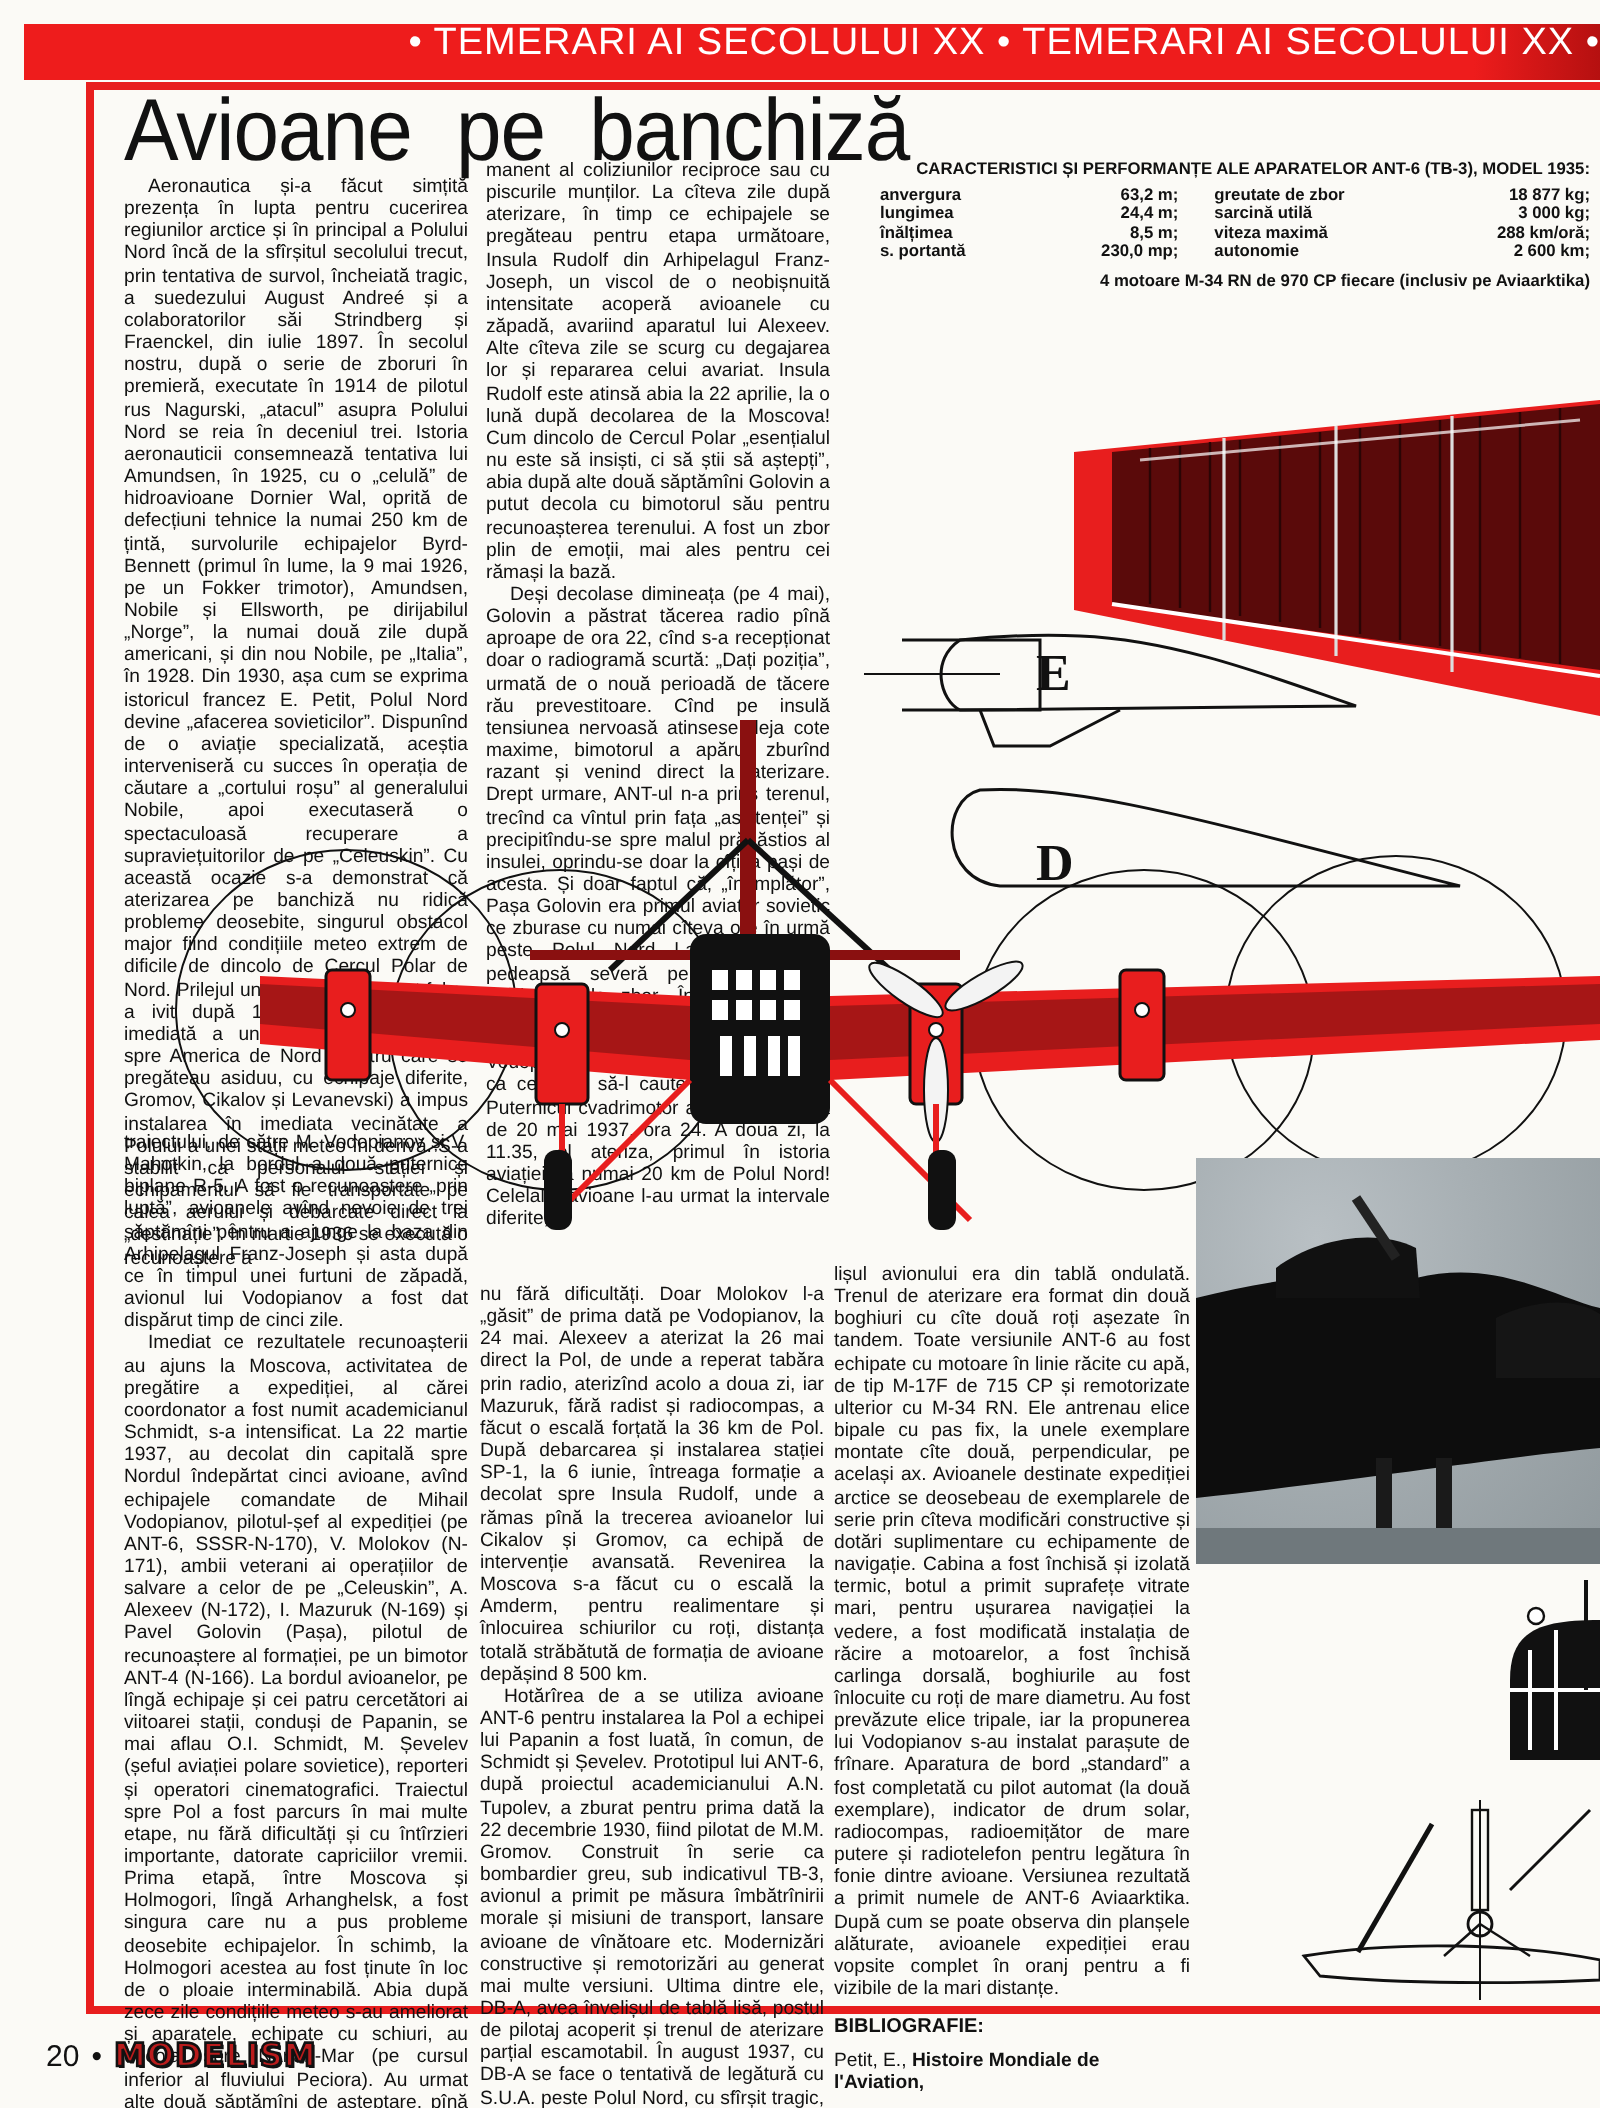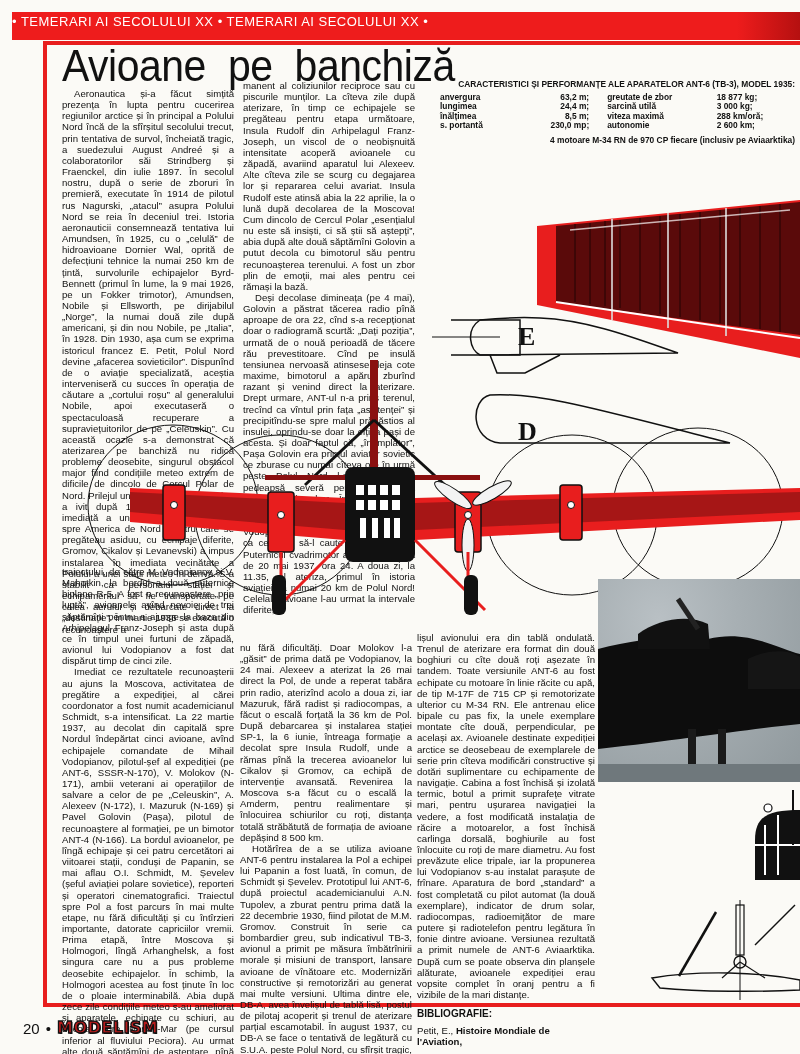--- a/index.html
+++ b/index.html
@@ -5,22 +5,22 @@
   html, body { margin: 0; padding: 0; }
   body {
     width: 800px; height: 1054px; position: relative; overflow: hidden;
     background: #fbfaf6;
     font-family: "Liberation Sans", sans-serif;
     color: #111;
   }
   .banner {
     position: absolute; left: 12px; top: 12px; width: 788px; height: 28px;
     background: linear-gradient(90deg, #ee1c1c 0%, #ee1c1c 92%, #b51010 100%);
-    color: #fff; font-size: 13px; letter-spacing: 0.5px;
-    line-height: 20px; text-align: left; white-space: nowrap;
+    color: #fff; font-size: 19px; letter-spacing: 0.5px;
+    line-height: 20px; text-align: right; white-space: nowrap;
   }
   .frame {
     position: absolute; left: 43px; top: 41px; width: 757px; height: 966px;
     border-left: 4px solid #e81e1e; border-top: 4px solid #e81e1e; border-bottom: 4px solid #e81e1e;
     box-sizing: border-box;
   }
   .title {
     position: absolute; left: 62px; top: 44px;
     font-family: "Liberation Sans", sans-serif;
     font-size: 44px; line-height: 44px; letter-spacing: -0.5px;
@@ -34,21 +34,21 @@
   .col p { margin: 0; text-indent: 12px; }
   .col p.noind { text-indent: 0; }
   .specs {
     position: absolute; left: 440px; top: 80px; width: 355px;
     font-size: 8.4px; font-weight: bold; line-height: 9.2px;
   }
   .specs .head { text-align: right; margin-bottom: 4px; }
   .specs table { border-collapse: collapse; width: 100%; }
   .specs td { padding: 0; font-weight: bold; }
   .specs td.v { text-align: right; padding-right: 18px; }
-  .specs td.v2 { text-align: left; }
+  .specs td.v2 { text-align: right; }
   .specs .foot { text-align: right; margin-top: 6px; }
   .biblio-head { font-weight: bold; font-size: 10px; margin: 8px 0 6px 0; }
   .biblio p { text-indent: 0; text-align: left; margin: 0; line-height: 11px; }
   .footer {
     position: absolute; left: 23px; top: 1018px;
     font-size: 15px; display: flex; align-items: flex-end; gap: 6px;
   }
   .footer .logo {
     font-family: "DejaVu Sans", sans-serif; font-weight: bold; font-size: 16px;
     color: #b91c1c; letter-spacing: 0.5px;

